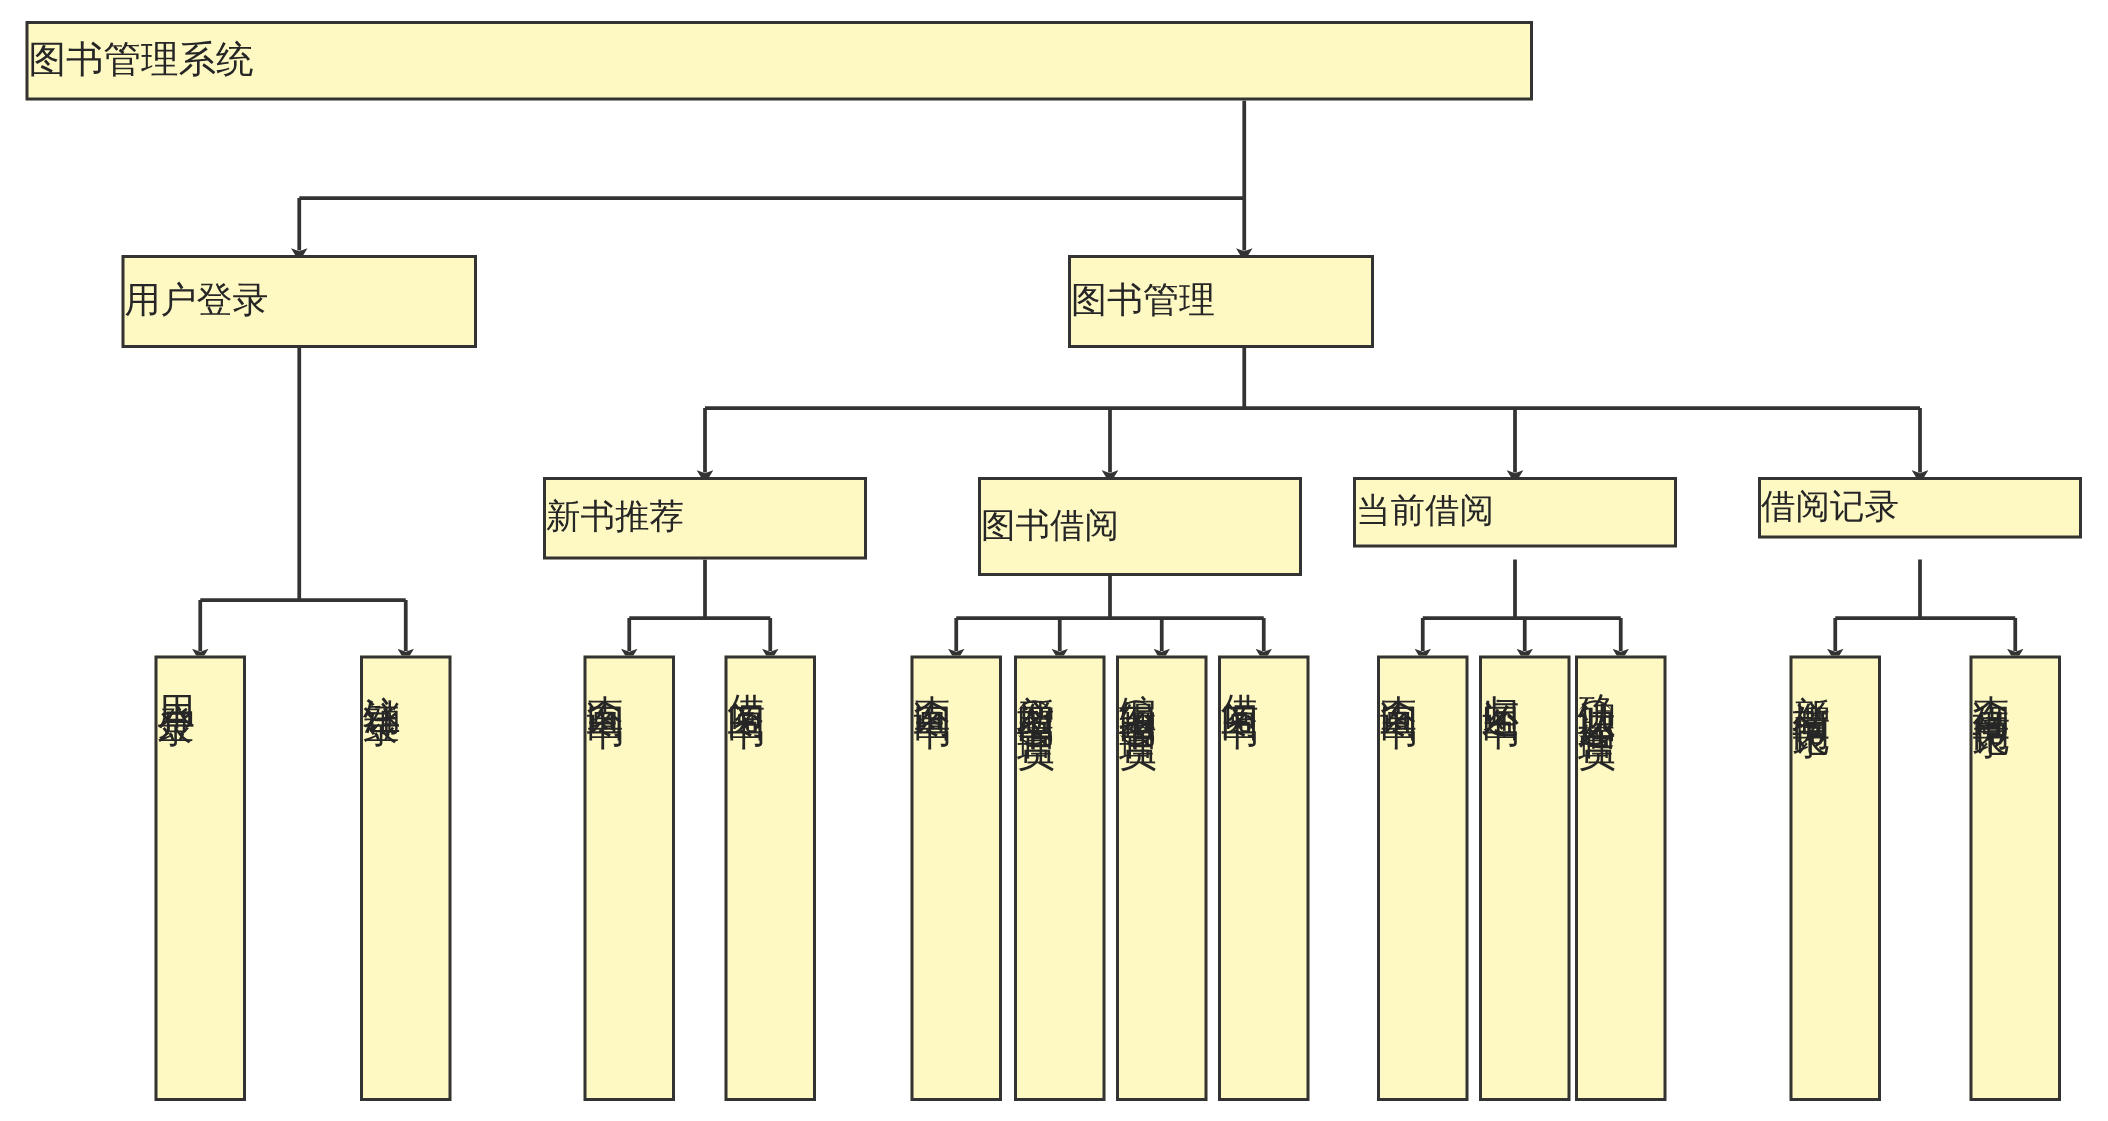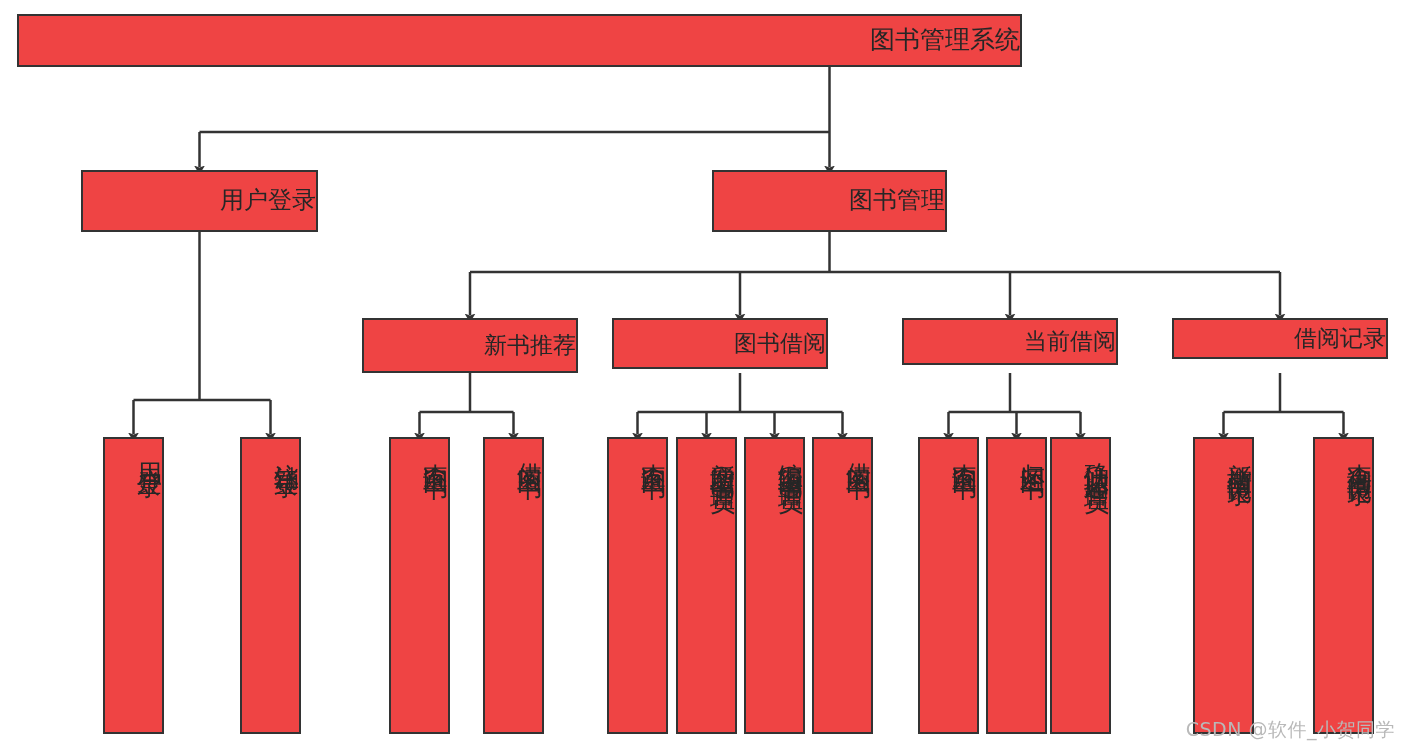--- a/index.html
+++ b/index.html
@@ -21,37 +21,37 @@
   svg.diagram-canvas {
     position: absolute;
     left: 0;
     top: 0;
     width: 1405px;
     height: 747px;
   }
   .node-box {
     position: absolute;
     box-sizing: border-box;
-    background: #ef4444;
+    background: #fef9c3;
     border: 2.5px solid #333333;
     display: flex;
     align-items: center;
-    justify-content: flex-end;
+    justify-content: flex-start;
     overflow: hidden;
   }
   .node-label {
     color: #262626;
     font-family: "DejaVu Sans", "Liberation Sans", sans-serif;
     line-height: 1.15;
     white-space: nowrap;
     text-align: center;
   }
   .node-root .node-label { font-size: 25px; }
   .node-l2 .node-label   { font-size: 24px; }
-  .node-l3 .node-label   { font-size: 23px; margin-left: 17px; }
+  .node-l3 .node-label   { font-size: 23px; }
   
   .node-leaf {
     align-items: flex-start;
     padding-top: 4px;
   }
   .node-leaf .node-label {
     writing-mode: vertical-rl;
     text-orientation: upright;
     font-size: 25px;
     letter-spacing: 4px;
@@ -119,27 +119,27 @@
       </g>
   </svg>
 
   <div id="nodes-layer">
       <div class="node-box node-root" style="left: 17px; top: 14px; width: 1005px; height: 53px;">
         <span class="node-label">图书管理系统</span>
       </div>
       <div class="node-box node-l2" style="left: 81px; top: 170px; width: 237px; height: 62px;">
         <span class="node-label">用户登录</span>
       </div>
-      <div class="node-box node-l2" style="left: 712px; top: 170px; width: 235px; height: 62px;">
+      <div class="node-box node-l2" style="left: 712px; top: 170px; width: 204px; height: 62px;">
         <span class="node-label">图书管理</span>
       </div>
       <div class="node-box node-l3" style="left: 362px; top: 318px; width: 216px; height: 55px;">
         <span class="node-label">新书推荐</span>
       </div>
-      <div class="node-box node-l3" style="left: 612px; top: 318px; width: 216px; height: 51px;">
+      <div class="node-box node-l3" style="left: 652px; top: 318px; width: 216px; height: 66px;">
         <span class="node-label">图书借阅</span>
       </div>
       <div class="node-box node-l3" style="left: 902px; top: 318px; width: 216px; height: 47px;">
         <span class="node-label">当前借阅</span>
       </div>
       <div class="node-box node-l3" style="left: 1172px; top: 318px; width: 216px; height: 41px;">
         <span class="node-label">借阅记录</span>
       </div>
       <div class="node-box node-leaf" style="left: 103px; top: 437px; width: 61px; height: 297px;">
         <span class="node-label">用户登录</span>
@@ -175,14 +175,13 @@
         <span class="node-label">确认归还（管理员）</span>
       </div>
       <div class="node-box node-leaf" style="left: 1193px; top: 437px; width: 61px; height: 297px;">
         <span class="node-label">新增借阅记录</span>
       </div>
       <div class="node-box node-leaf" style="left: 1313px; top: 437px; width: 61px; height: 297px;">
         <span class="node-label">查询借阅记录</span>
       </div>
     </div>
 
-  <div class="watermark">CSDN @软件_小贺同学</div>
 </div>
 
 </body></html>

